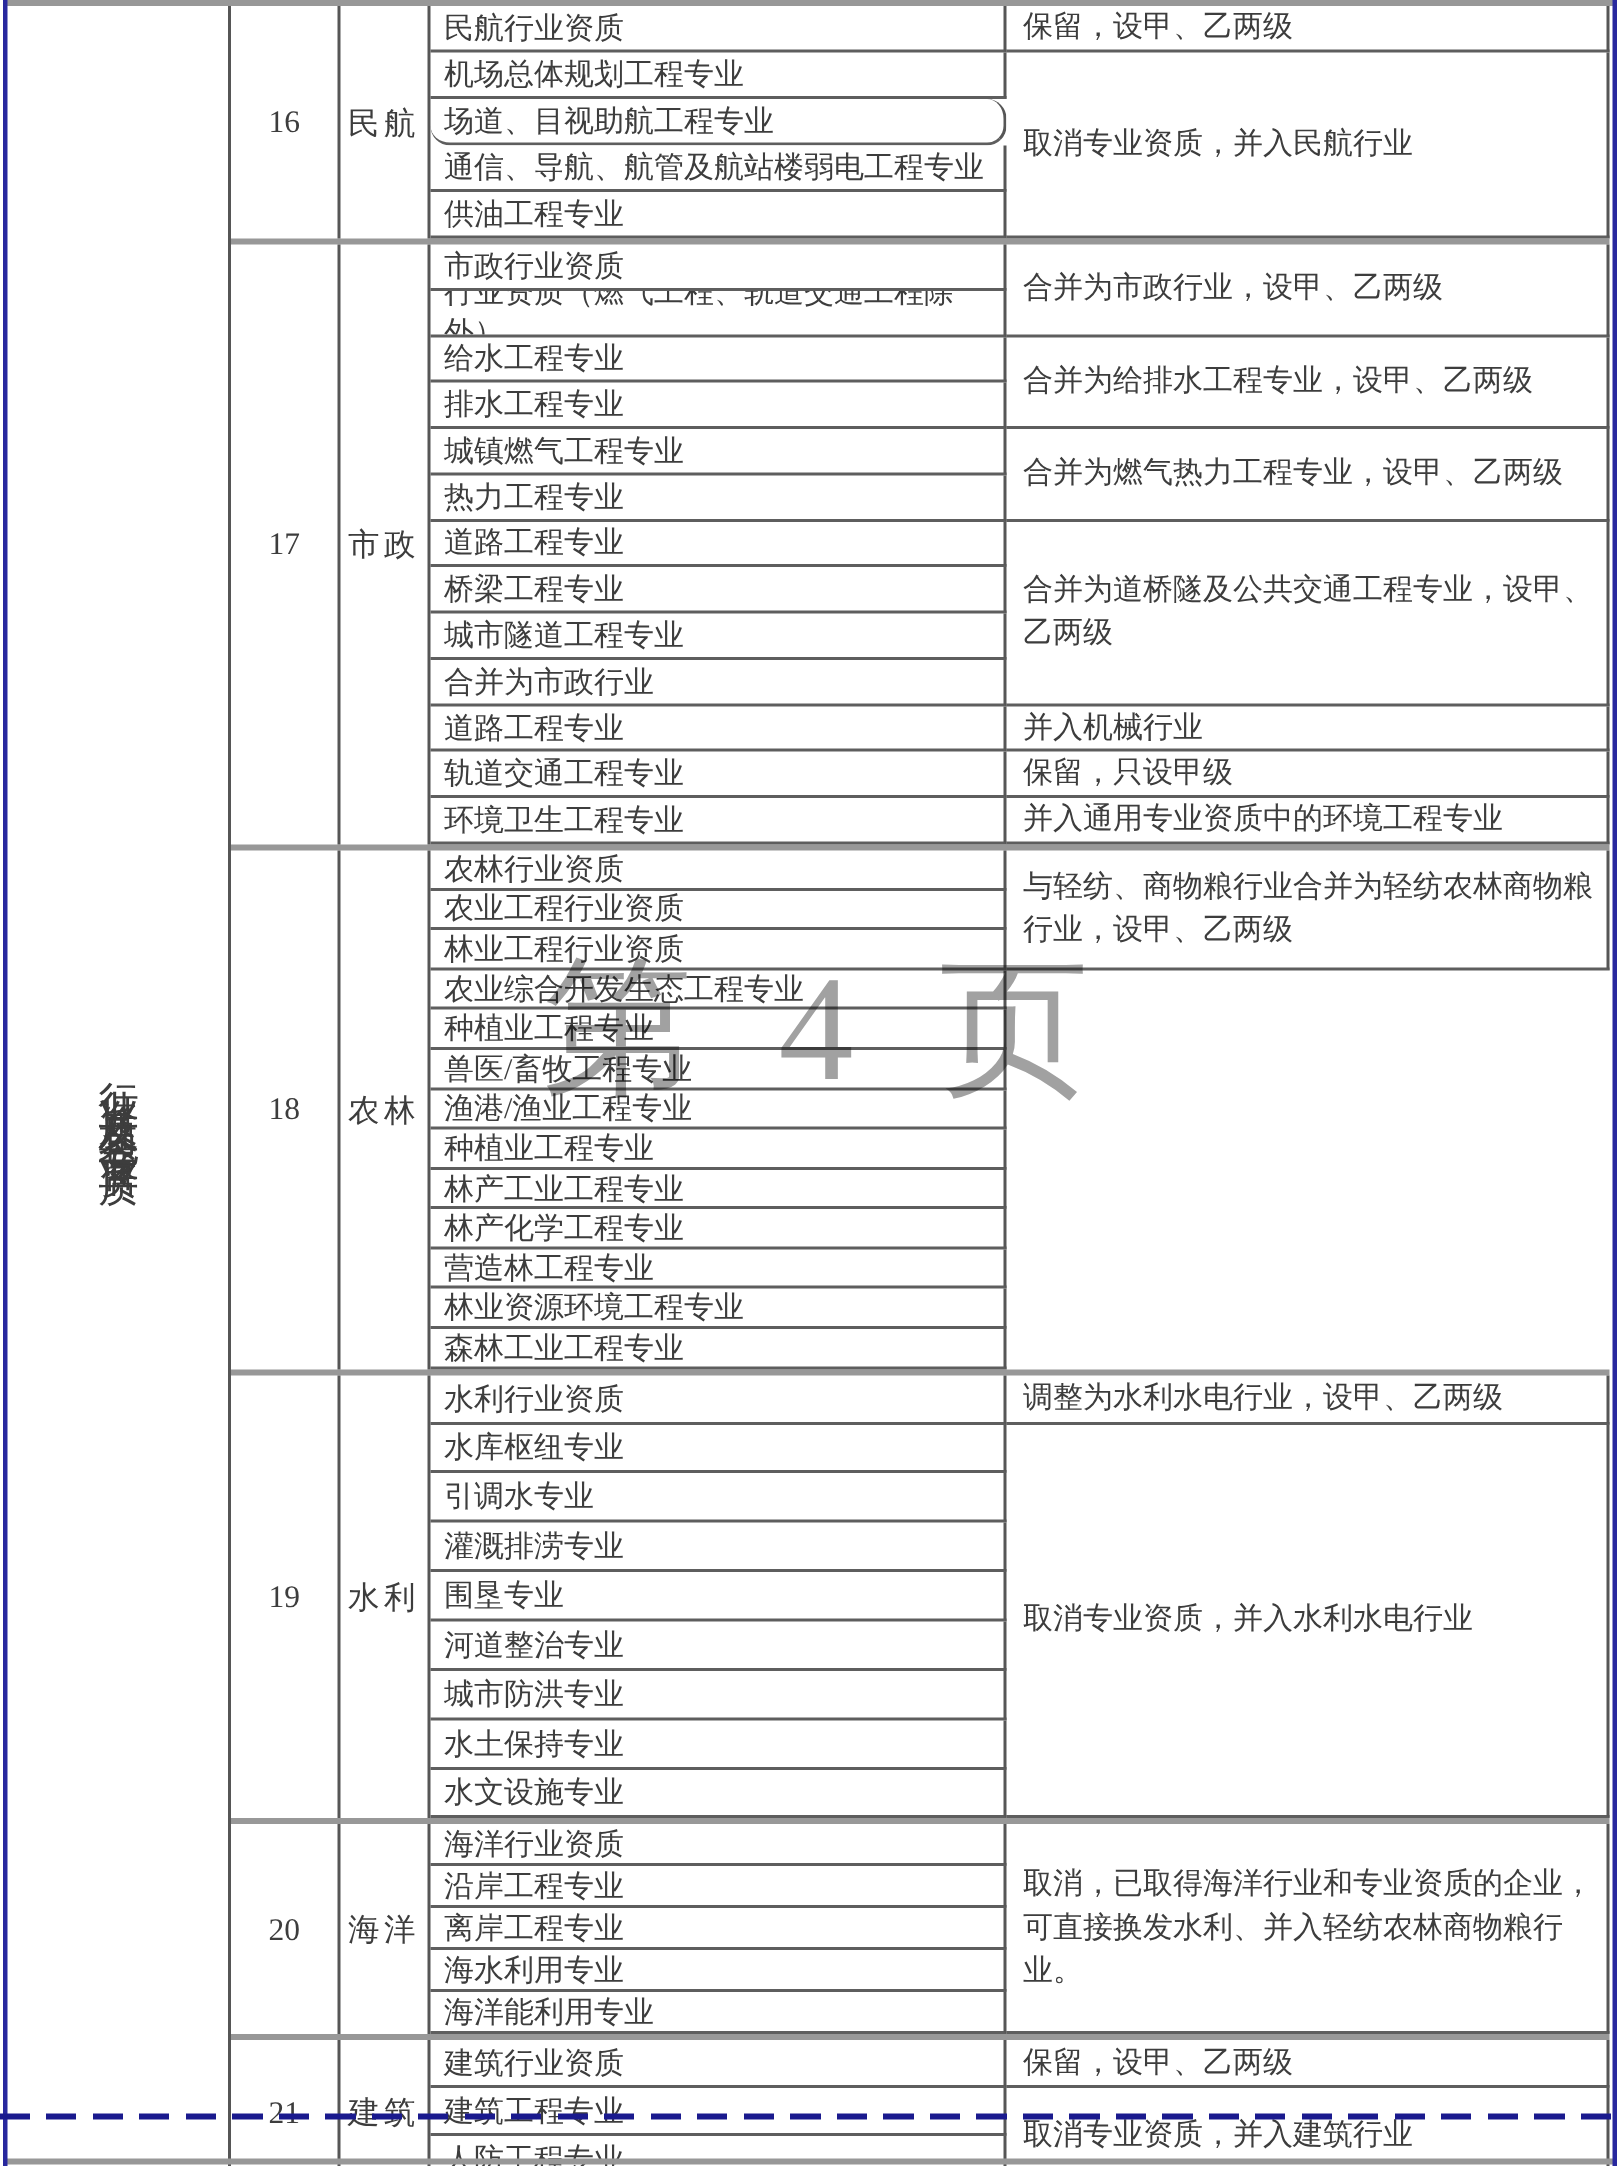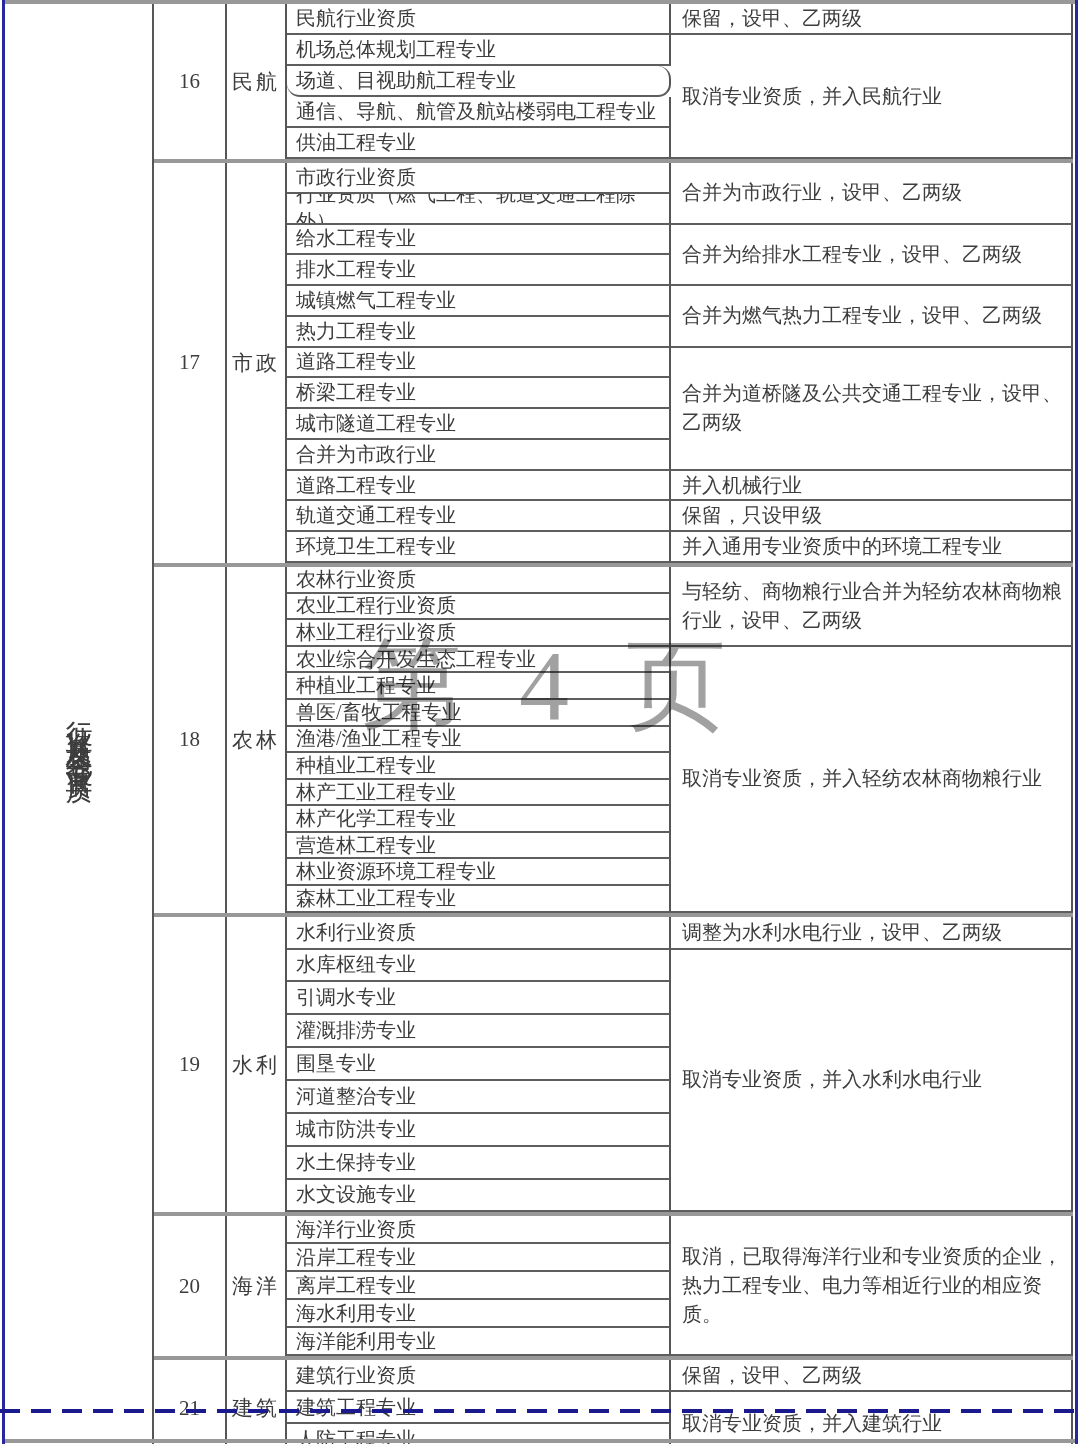--- a/index.html
+++ b/index.html
@@ -109,21 +109,20 @@
         <div class="cell spec" style="grid-area: 4 / 3;">农业综合开发生态工程专业</div>
         <div class="cell spec" style="grid-area: 5 / 3;">种植业工程专业</div>
         <div class="cell spec" style="grid-area: 6 / 3;">兽医/畜牧工程专业</div>
         <div class="cell spec" style="grid-area: 7 / 3;">渔港/渔业工程专业</div>
         <div class="cell spec" style="grid-area: 8 / 3;">种植业工程专业</div>
         <div class="cell spec" style="grid-area: 9 / 3;">林产工业工程专业</div>
         <div class="cell spec" style="grid-area: 10 / 3;">林产化学工程专业</div>
         <div class="cell spec" style="grid-area: 11 / 3;">营造林工程专业</div>
         <div class="cell spec" style="grid-area: 12 / 3;">林业资源环境工程专业</div>
         <div class="cell spec" style="grid-area: 13 / 3;">森林工业工程专业</div>
-        <div class="cell result" style="grid-area: 4 / 4 / span 10;">取消专业资质，并入轻纺农林商物粮行业</div>
       </div>
       <div class="section" style="grid-template-rows: repeat(9, 32.87px);">
         <div class="cell num" style="grid-area: 1 / 1 / span 9;">19</div>
         <div class="cell ind" style="grid-area: 1 / 2 / span 9;">水利</div>
         <div class="cell spec" style="grid-area: 1 / 3;">水利行业资质</div>
         <div class="cell result" style="grid-area: 1 / 4 / span 1;">调整为水利水电行业，设甲、乙两级</div>
         <div class="cell spec" style="grid-area: 3 / 3;">引调水专业</div>
         <div class="cell spec" style="grid-area: 2 / 3;">水库枢纽专业</div>
         <div class="cell spec" style="grid-area: 4 / 3;">灌溉排涝专业</div>
         <div class="cell spec" style="grid-area: 5 / 3;">围垦专业</div>
@@ -134,21 +133,21 @@
         <div class="cell result" style="grid-area: 2 / 4 / span 8;">取消专业资质，并入水利水电行业</div>
       </div>
       <div class="section" style="grid-template-rows: repeat(5, 28px);">
         <div class="cell num" style="grid-area: 1 / 1 / span 5;">20</div>
         <div class="cell ind" style="grid-area: 1 / 2 / span 5;">海洋</div>
         <div class="cell spec" style="grid-area: 1 / 3;">海洋行业资质</div>
         <div class="cell spec" style="grid-area: 2 / 3;">沿岸工程专业</div>
         <div class="cell spec" style="grid-area: 3 / 3;">离岸工程专业</div>
         <div class="cell spec" style="grid-area: 4 / 3;">海水利用专业</div>
         <div class="cell spec" style="grid-area: 5 / 3;">海洋能利用专业</div>
-        <div class="cell result" style="grid-area: 1 / 4 / span 5;">取消，已取得海洋行业和专业资质的企业，热力工程专业、电力等相近行业的相应资质。</div>
+        <div class="cell result" style="grid-area: 1 / 4 / span 5;">取消，已取得海洋行业和专业资质的企业，可直接换发水利、并入轻纺农林商物粮行业。</div>
       </div>
       <div class="section" style="grid-template-rows: repeat(3, 32px);">
         <div class="cell num" style="grid-area: 1 / 1 / span 3;">21</div>
         <div class="cell ind" style="grid-area: 1 / 2 / span 3;">建筑</div>
         <div class="cell spec" style="grid-area: 1 / 3;">建筑行业资质</div>
         <div class="cell result" style="grid-area: 1 / 4 / span 1;">保留，设甲、乙两级</div>
         <div class="cell spec" style="grid-area: 2 / 3;">建筑工程专业</div>
         <div class="cell spec" style="grid-area: 3 / 3;">人防工程专业</div>
         <div class="cell result" style="grid-area: 2 / 4 / span 2;">取消专业资质，并入建筑行业</div>
       </div>

